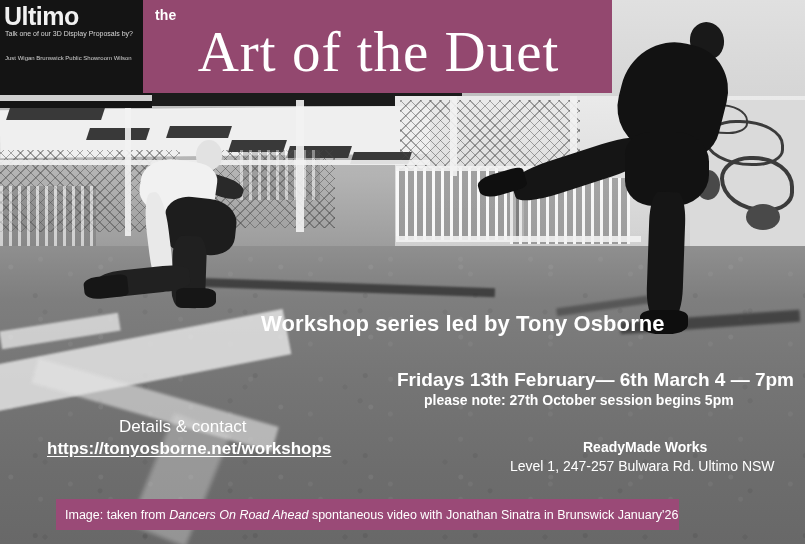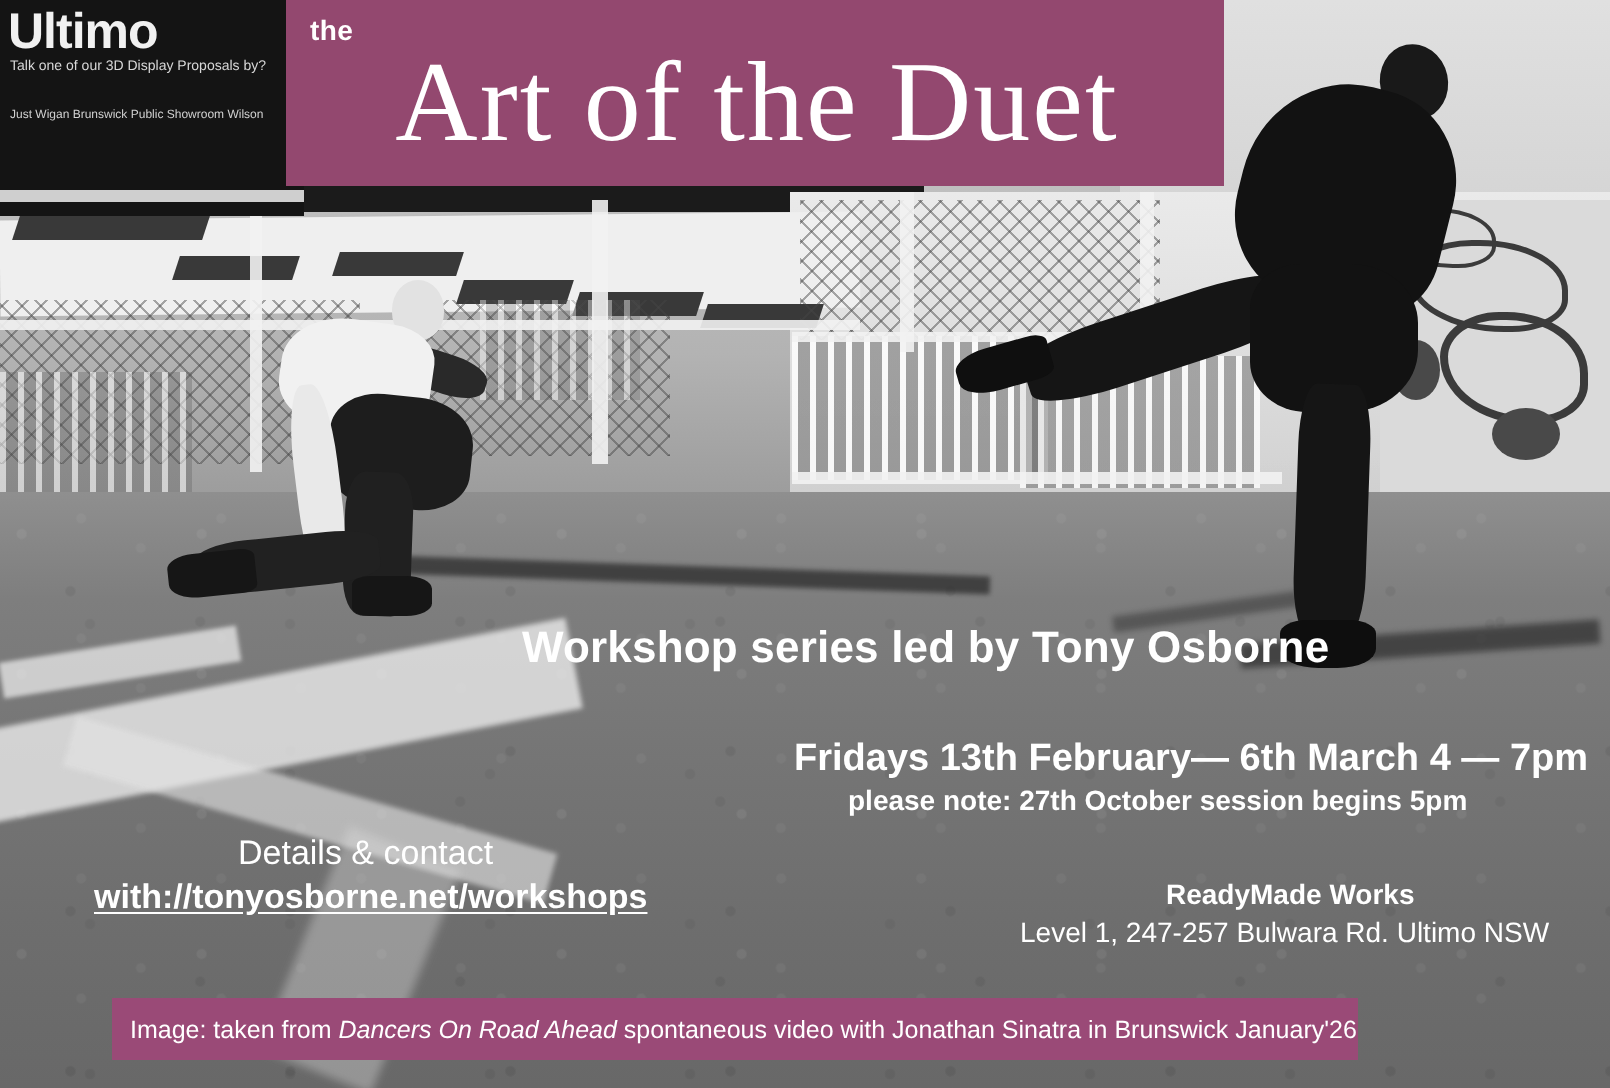--- a/index.html
+++ b/index.html
@@ -514,21 +514,21 @@
   </div>
 
   <div class="txt workshop-line">Workshop series led by Tony Osborne</div>
 
   <div class="txt dates-line">Fridays 13th February—  6th March  4  —  7pm</div>
 
   <div class="txt note-line">please note: 27th October session begins 5pm</div>
 
   <div class="txt details-label">Details &amp; contact</div>
 
-  <a class="txt details-url" href="#">with://tonyosborne.net/workshops</a>
+  <a class="txt details-url" href="#">https://tonyosborne.net/workshops</a>
 
   <div class="txt venue-name">ReadyMade Works</div>
 
   <div class="txt venue-addr">Level 1, 247-257 Bulwara Rd. Ultimo NSW</div>
 
   <div class="caption-bar">
     <div class="caption-text"><span>Image: taken from </span><i>Dancers On Road Ahead</i><span>  spontaneous video with Jonathan Sinatra in Brunswick January'26</span></div>
   </div>
 
 </div>

